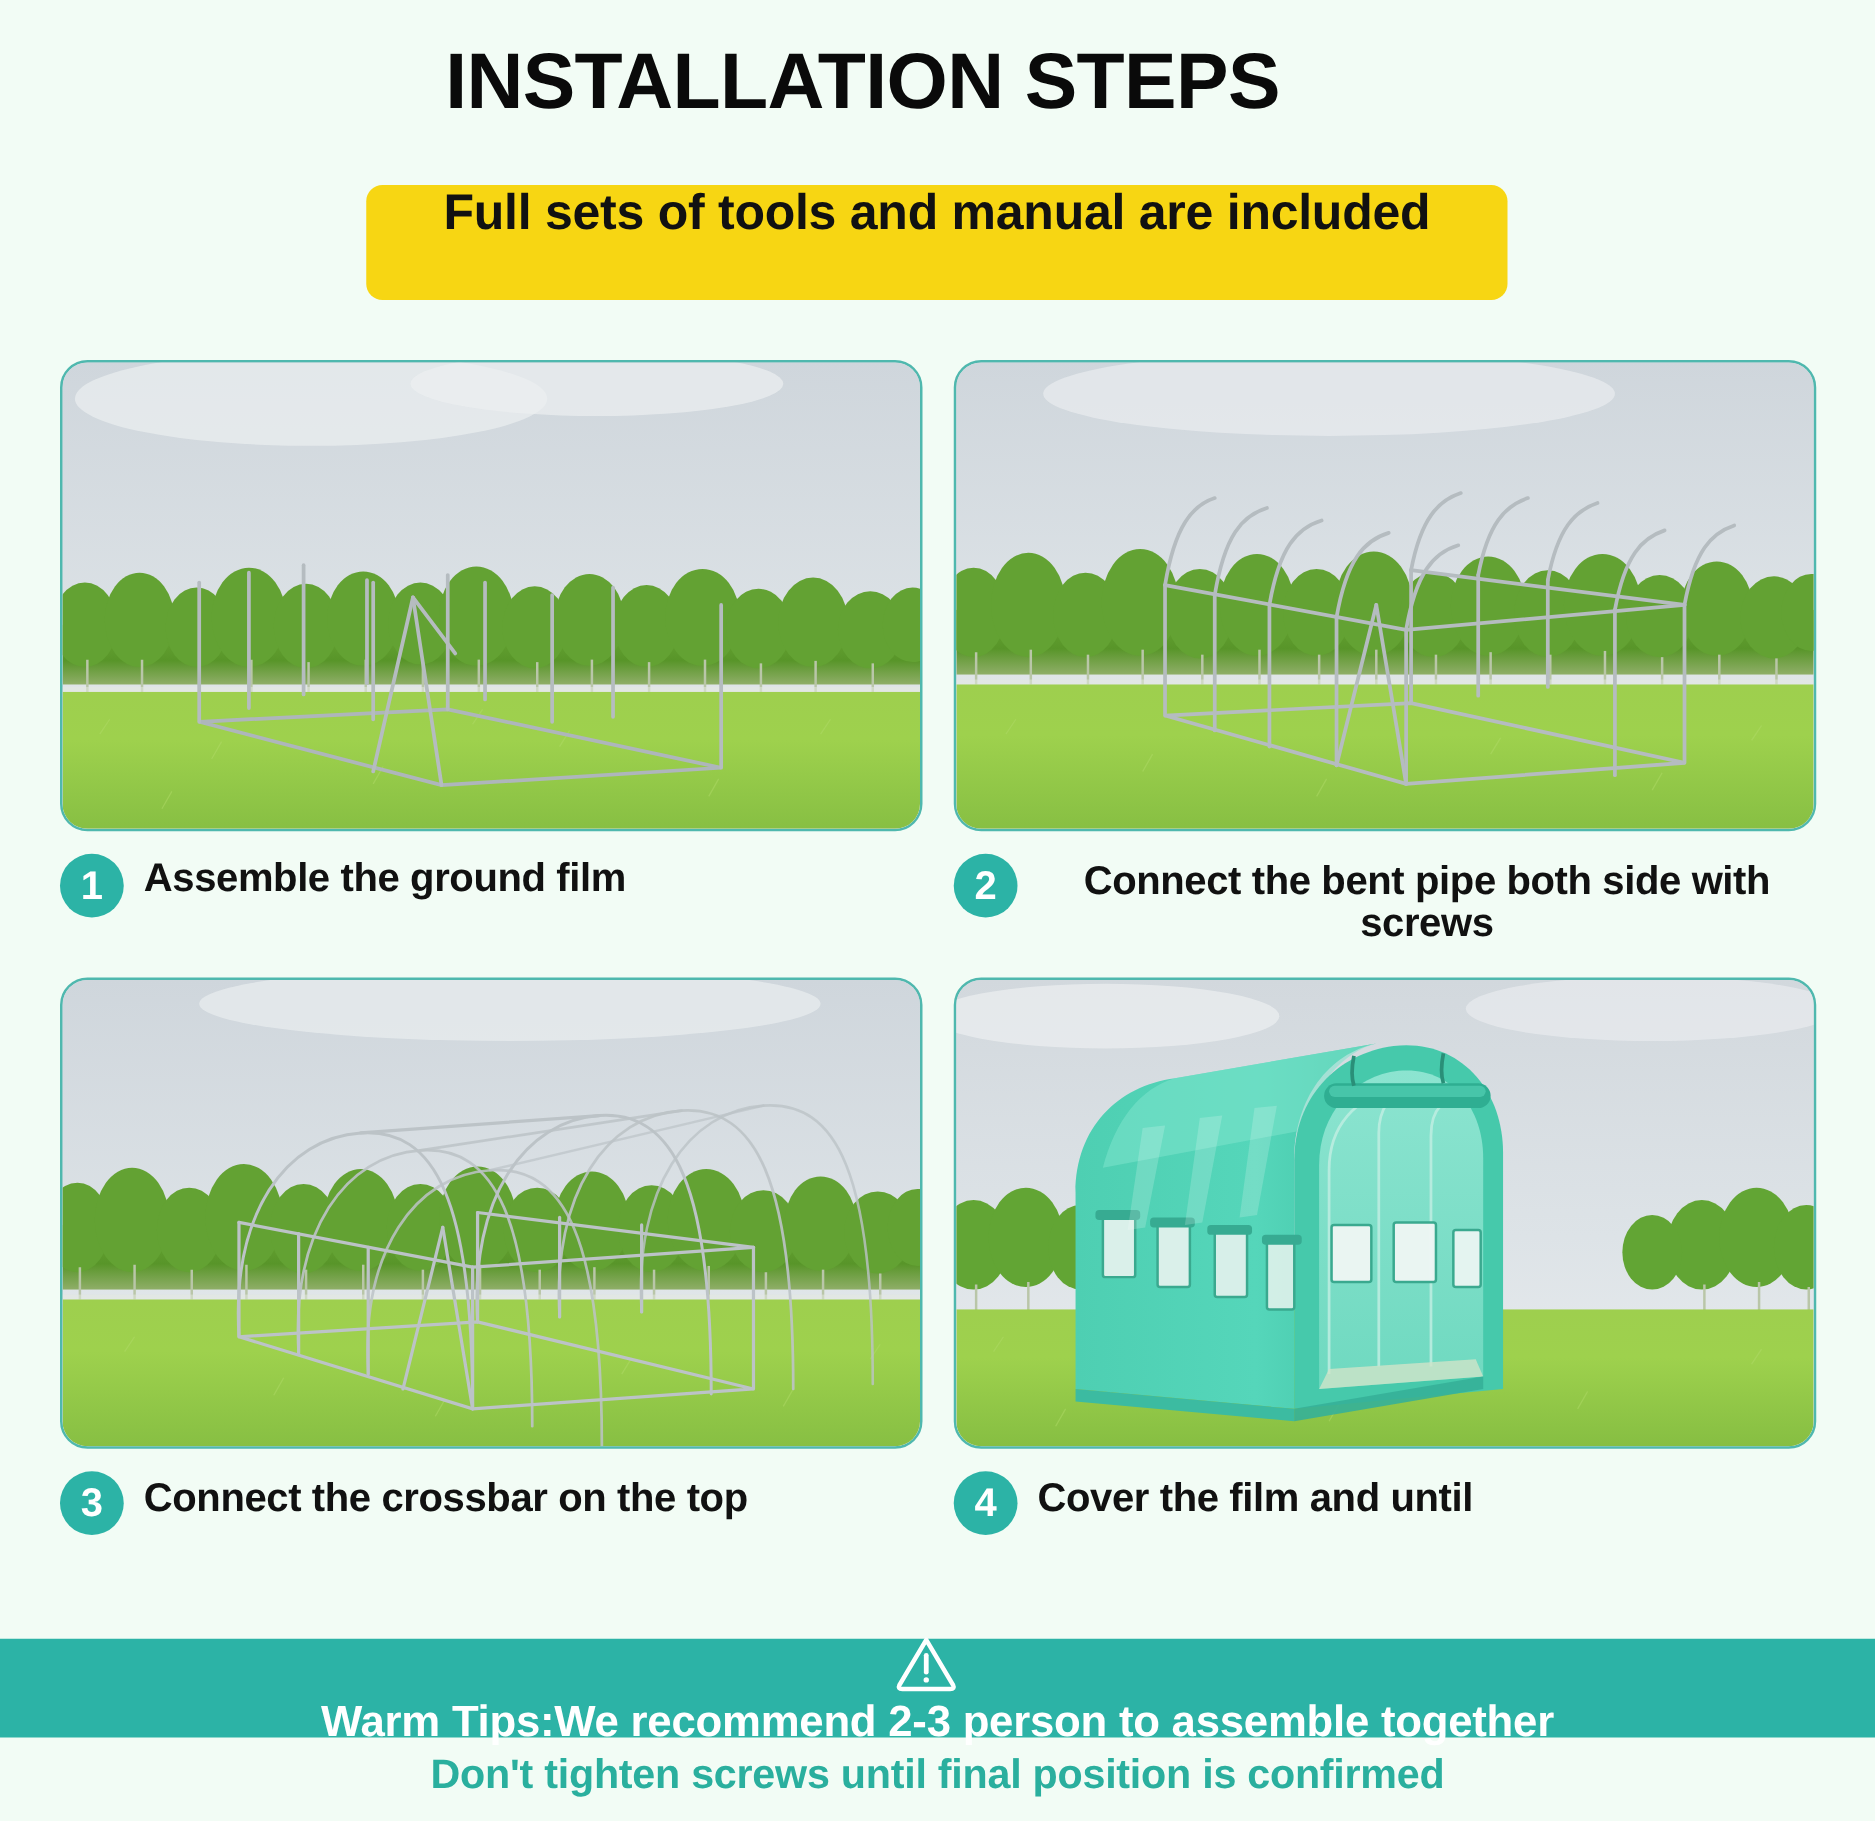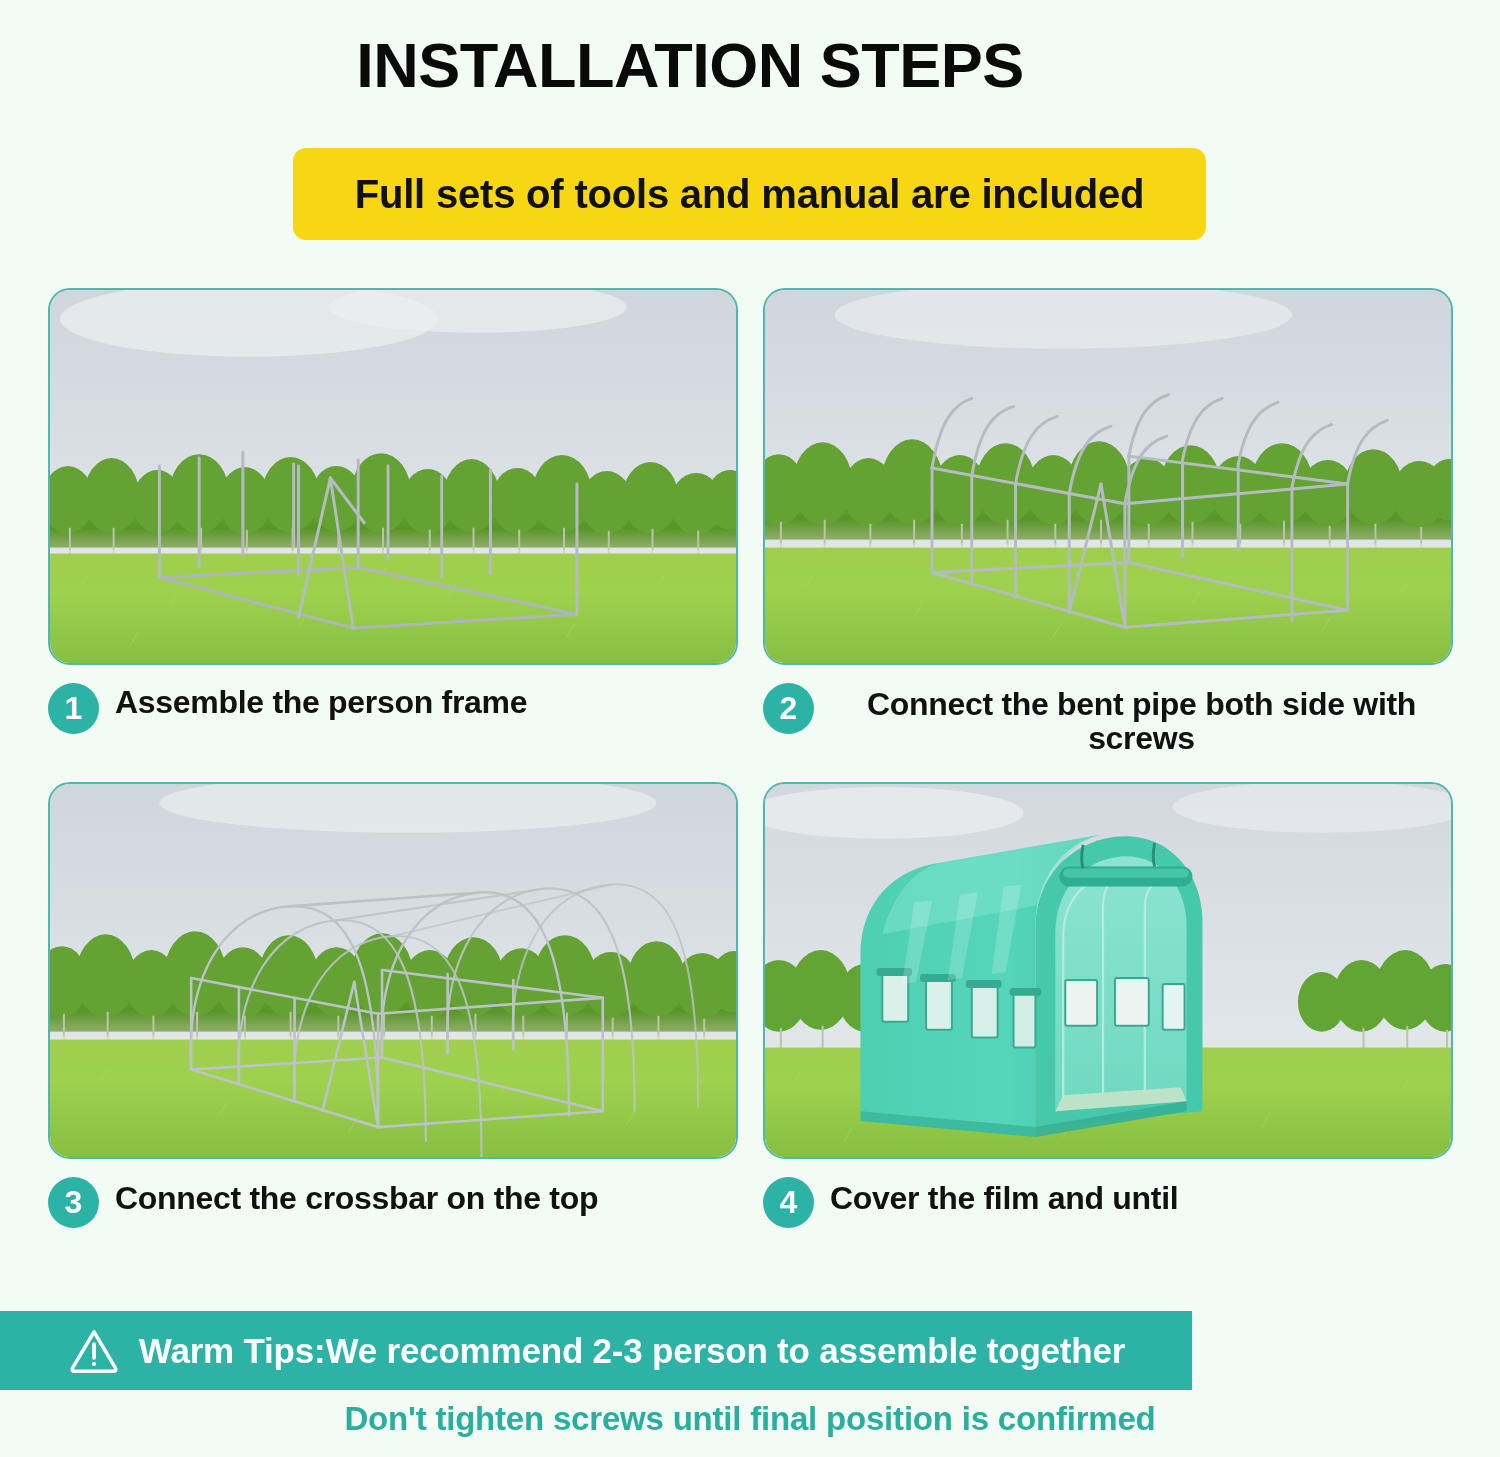--- a/index.html
+++ b/index.html
@@ -20,21 +20,21 @@
     color: #0a0a0a;
     line-height: 1;
   }
 
   
   .banner {
     position: absolute; left: 293px; top: 148px;
     width: 913px; height: 92px;
     background: #f7d613;
     border-radius: 13px;
-    display: flex; align-items: center; justify-content: center;
+    display: flex; justify-content: center;
   }
   .banner-text {
     font-size: 40px; font-weight: bold; color: #111;
     letter-spacing: -0.2px;
   }
 
   
   .grid {
     position: absolute; left: 48px; top: 288px;
     width: 1404px;
@@ -72,23 +72,23 @@
     font-size: 32px; font-weight: bold; color: #111;
     line-height: 1.07;
     padding-top: 4px;
     letter-spacing: -0.3px;
   }
   .row-2 .caption-text { padding-top: 6px; text-align: center; }
 
   
   .tips-bar {
     position: absolute; left: 0; top: 1311px;
-    width: 1192px; height: 79px;
+    width: 1500px; height: 79px;
     background: #2cb3a6;
-    display: flex; align-items: center; justify-content: center;
+    display: flex; align-items: center; justify-content: center; flex-direction: column;
   }
   .warn-icon { width: 54px; height: 54px; margin-right: 18px; flex: 0 0 auto; }
   .tips-text {
     font-size: 35px; font-weight: bold; color: #ffffff;
     letter-spacing: -0.2px;
   }
 
   
   .footer-note {
     position: absolute; left: 0; top: 1400px; width: 1500px;
@@ -201,21 +201,21 @@
               <line x1="530" y1="327" x2="530" y2="196"></line>
 
               <line x1="250" y1="330" x2="282" y2="190"></line>
               <line x1="305" y1="341" x2="282" y2="190"></line>
               <line x1="282" y1="190" x2="316" y2="235"></line>
             </g>
           </svg>
         </div>
         <div class="caption">
           <span class="badge">1</span>
-          <span class="caption-text">Assemble the person frame</span>
+          <span class="caption-text">Assemble the ground film</span>
         </div>
       </div>
 
       <div class="col">
         <div class="photo">
           <svg viewBox="0 0 690 377" preserveAspectRatio="xMidYMid slice">
             <defs>
               <linearGradient id="sky2" x1="0" y1="0" x2="0" y2="1">
                 <stop offset="0%" stop-color="#cfd6dc"></stop>
                 <stop offset="55%" stop-color="#dce2e6"></stop>

